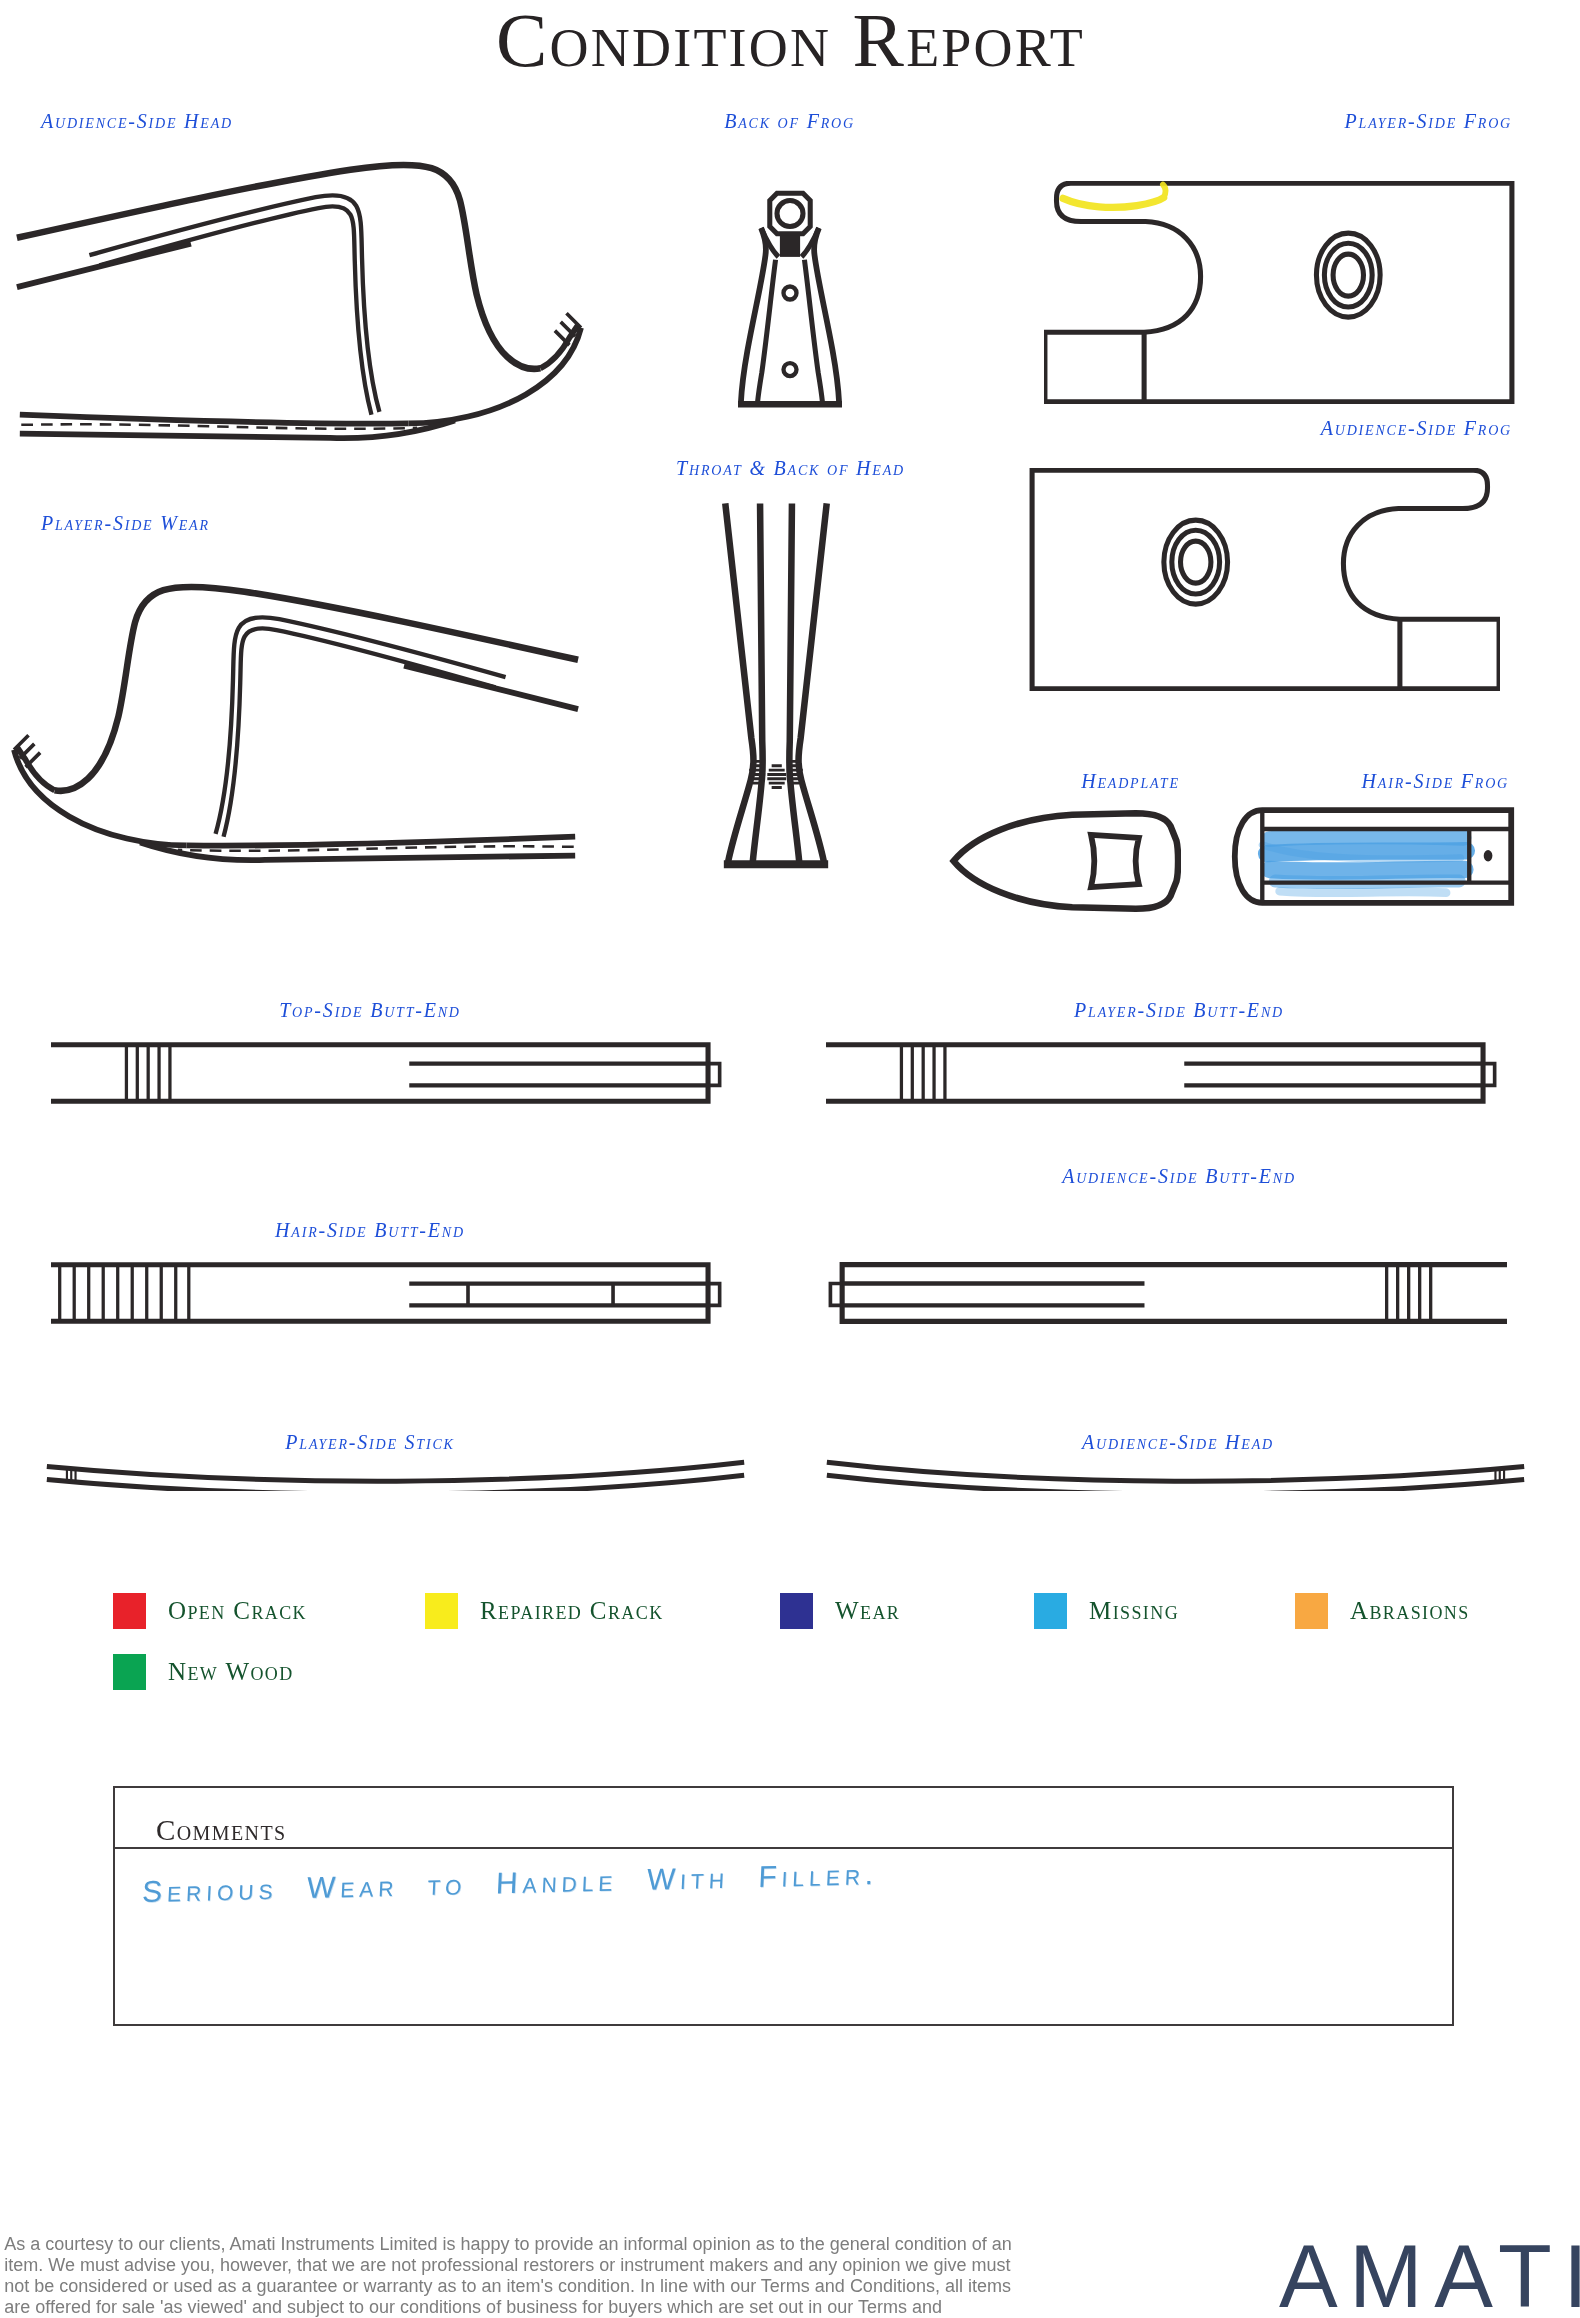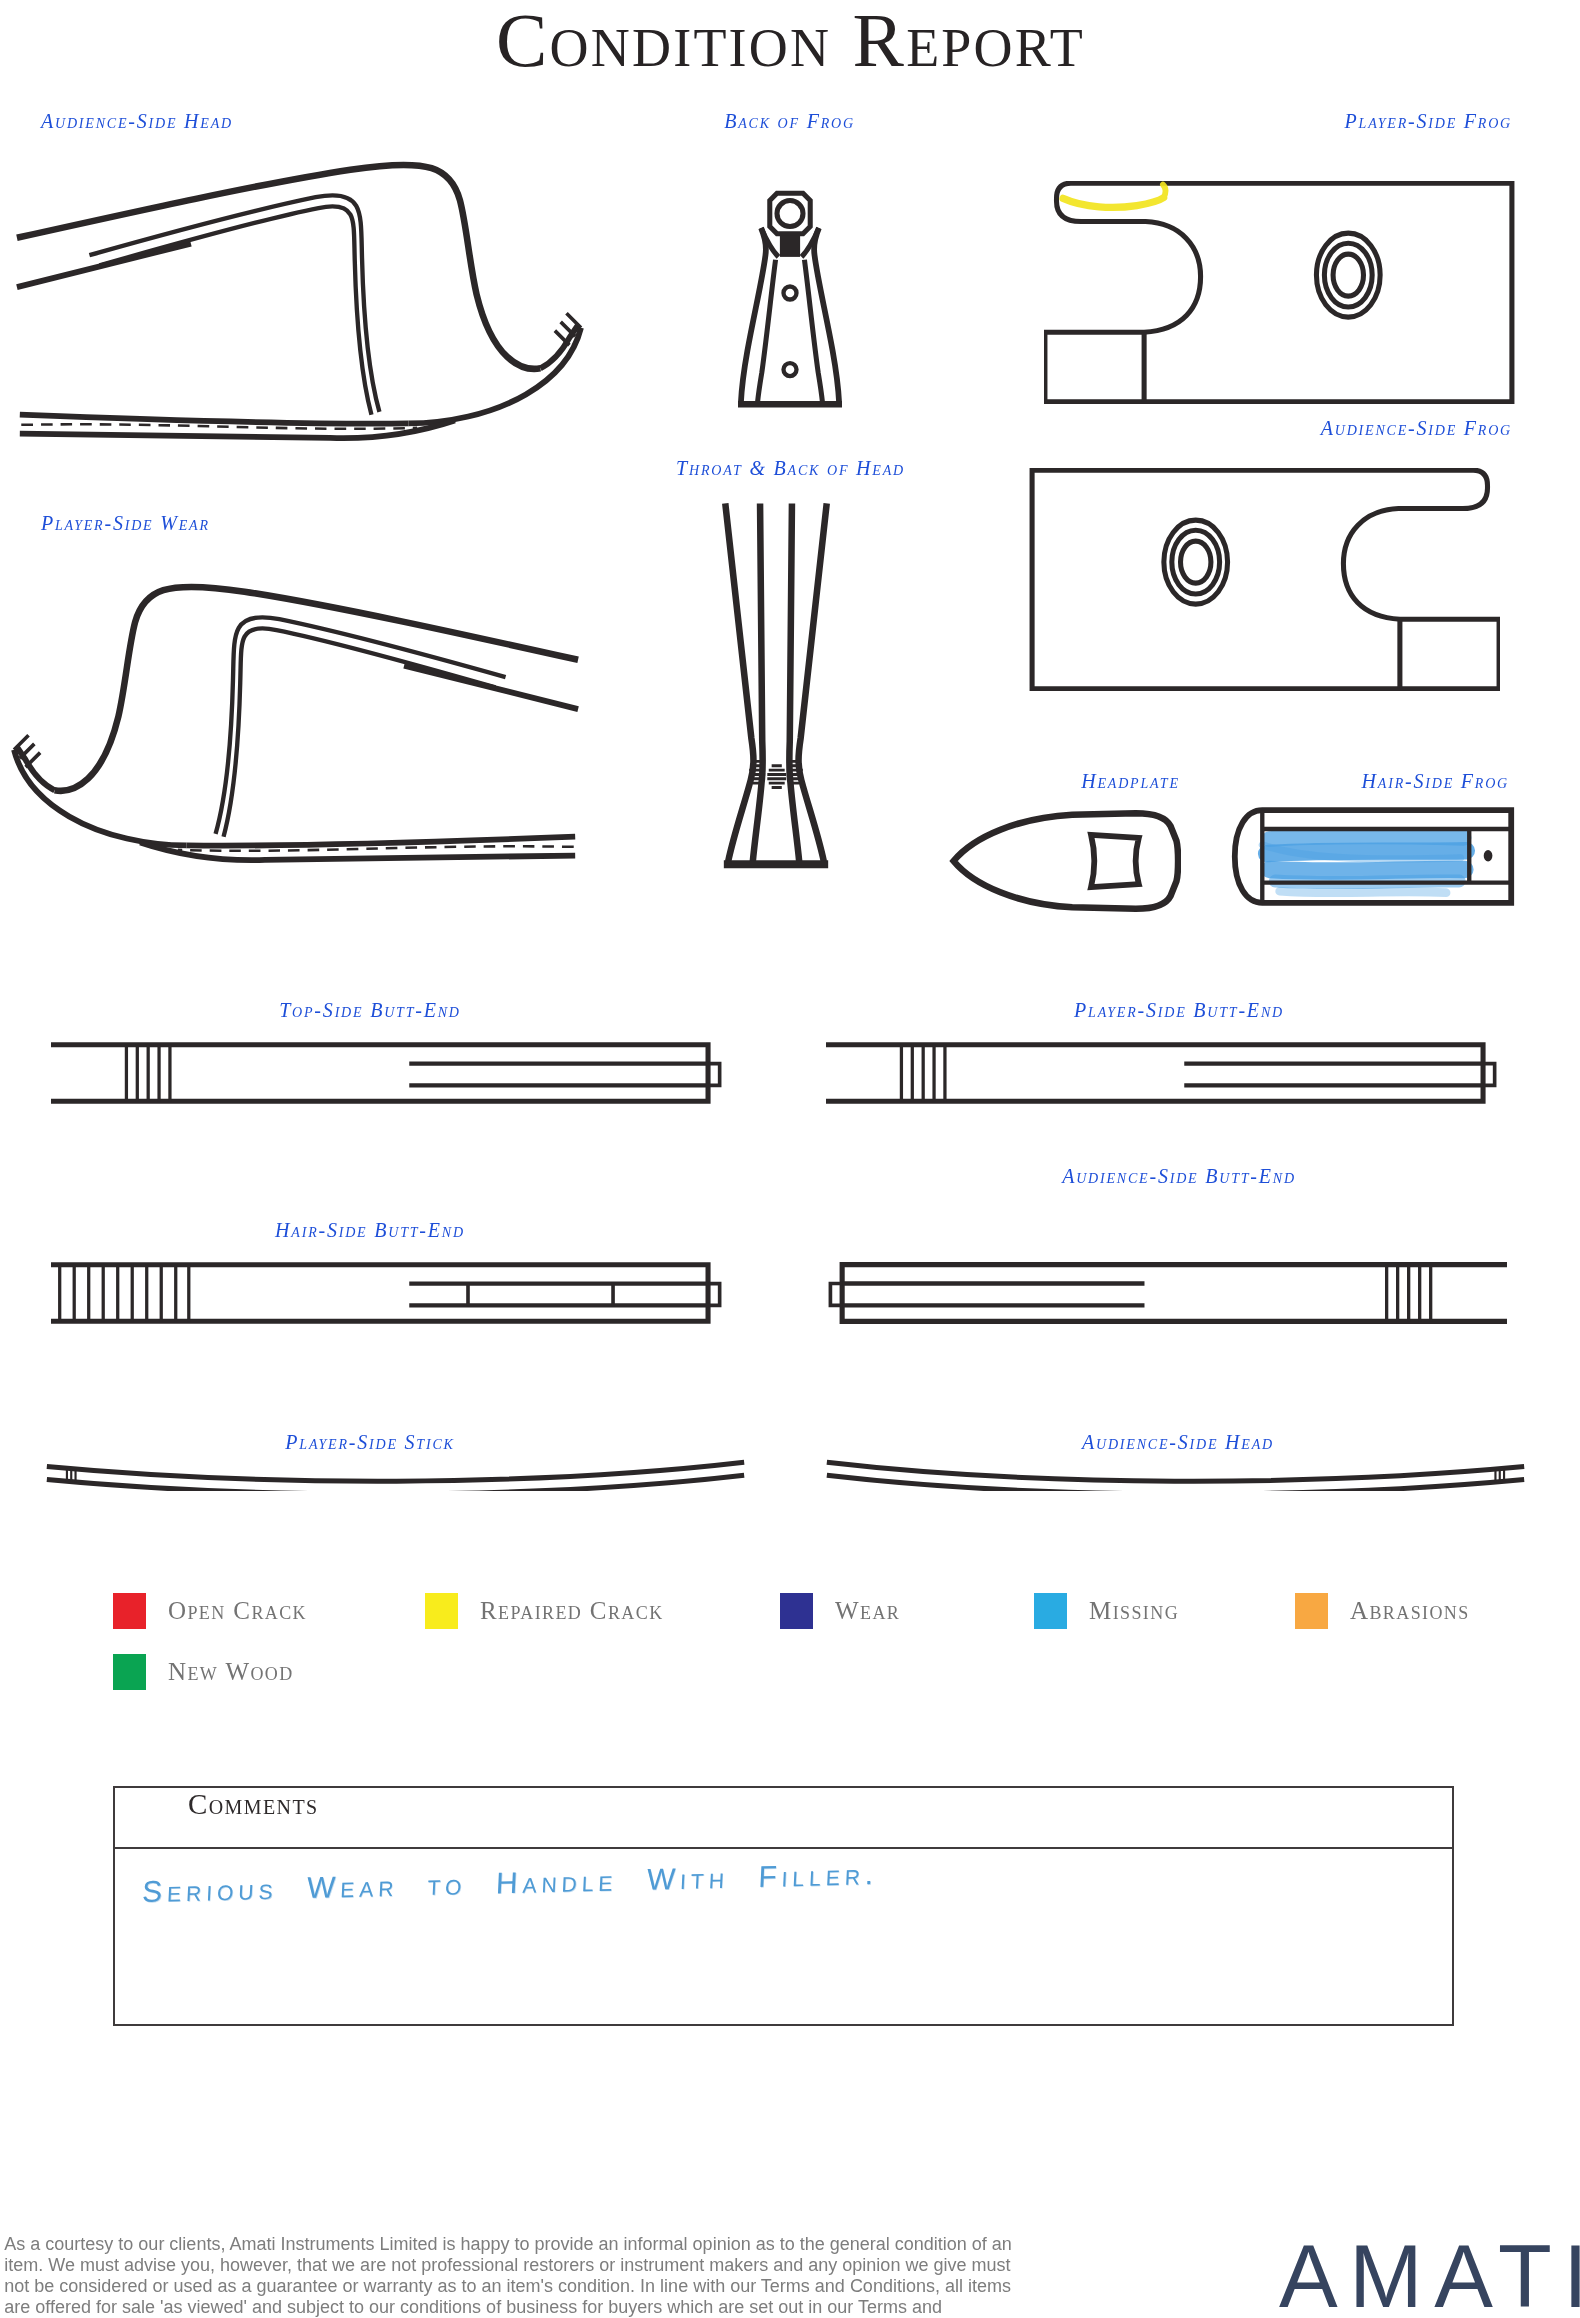--- a/index.html
+++ b/index.html
@@ -10,25 +10,25 @@
          font-size:77px;letter-spacing:2.2px;color:#272324;}
   .lbl{font-variant:small-caps;font-size:20px;letter-spacing:1.8px;color:#1d4ed8;white-space:nowrap;font-style:italic;}
   .lbl.ctr{text-align:center;}
   .lbl.rt{text-align:right;}
   svg{display:block;}
   svg path, svg ellipse, svg circle, svg line{vector-effect:none;}
   .stroke{stroke:#2b2728;fill:none;}
   
   .leg-row{position:absolute;display:flex;align-items:center;}
   .swatch{width:33px;height:36px;display:inline-block;}
-  .leg-label{font-variant:small-caps;font-size:25px;letter-spacing:1.4px;color:#737373;margin-left:22px;white-space:nowrap;}
+  .leg-label{font-variant:small-caps;font-size:25px;letter-spacing:1.4px;color:#14532d;margin-left:22px;white-space:nowrap;}
   .leg-item{display:flex;align-items:center;}
   
   #comments-box{left:113px;top:1786px;width:1337px;height:236px;border:2.9px solid #3f3b3c;}
-  #comments-head{height:59px;border-bottom:2.9px solid #3f3b3c;display:flex;align-items:flex-start;padding-left:32px;}
+  #comments-head{height:59px;border-bottom:2.9px solid #3f3b3c;display:flex;align-items:flex-end;}
   #comments-label{font-variant:small-caps;font-size:29px;letter-spacing:1.4px;margin-left:41px;color:#2e2a2b;}
   #handwriting{margin:26px 0 0 27.5px;font-family:"Liberation Sans",sans-serif;
                font-size:30px;letter-spacing:5px;word-spacing:16px;color:#4f9bd5;
                transform:rotate(-1.4deg) skewX(-4deg);transform-origin:left top;
                text-shadow:0.7px 0.7px 0 rgba(79,155,213,0.35);}
   
   #footer-text{left:4.3px;top:2234px;width:1032px;font-family:"Liberation Sans",sans-serif;
                font-size:18px;line-height:21px;color:#7d7d7d;}
   #logo{left:1279px;top:2225px;width:290px;font-family:"Liberation Sans",sans-serif;
         font-size:88px;letter-spacing:11.6px;color:#36445f;font-weight:400;transform:scaleY(1.02);}

